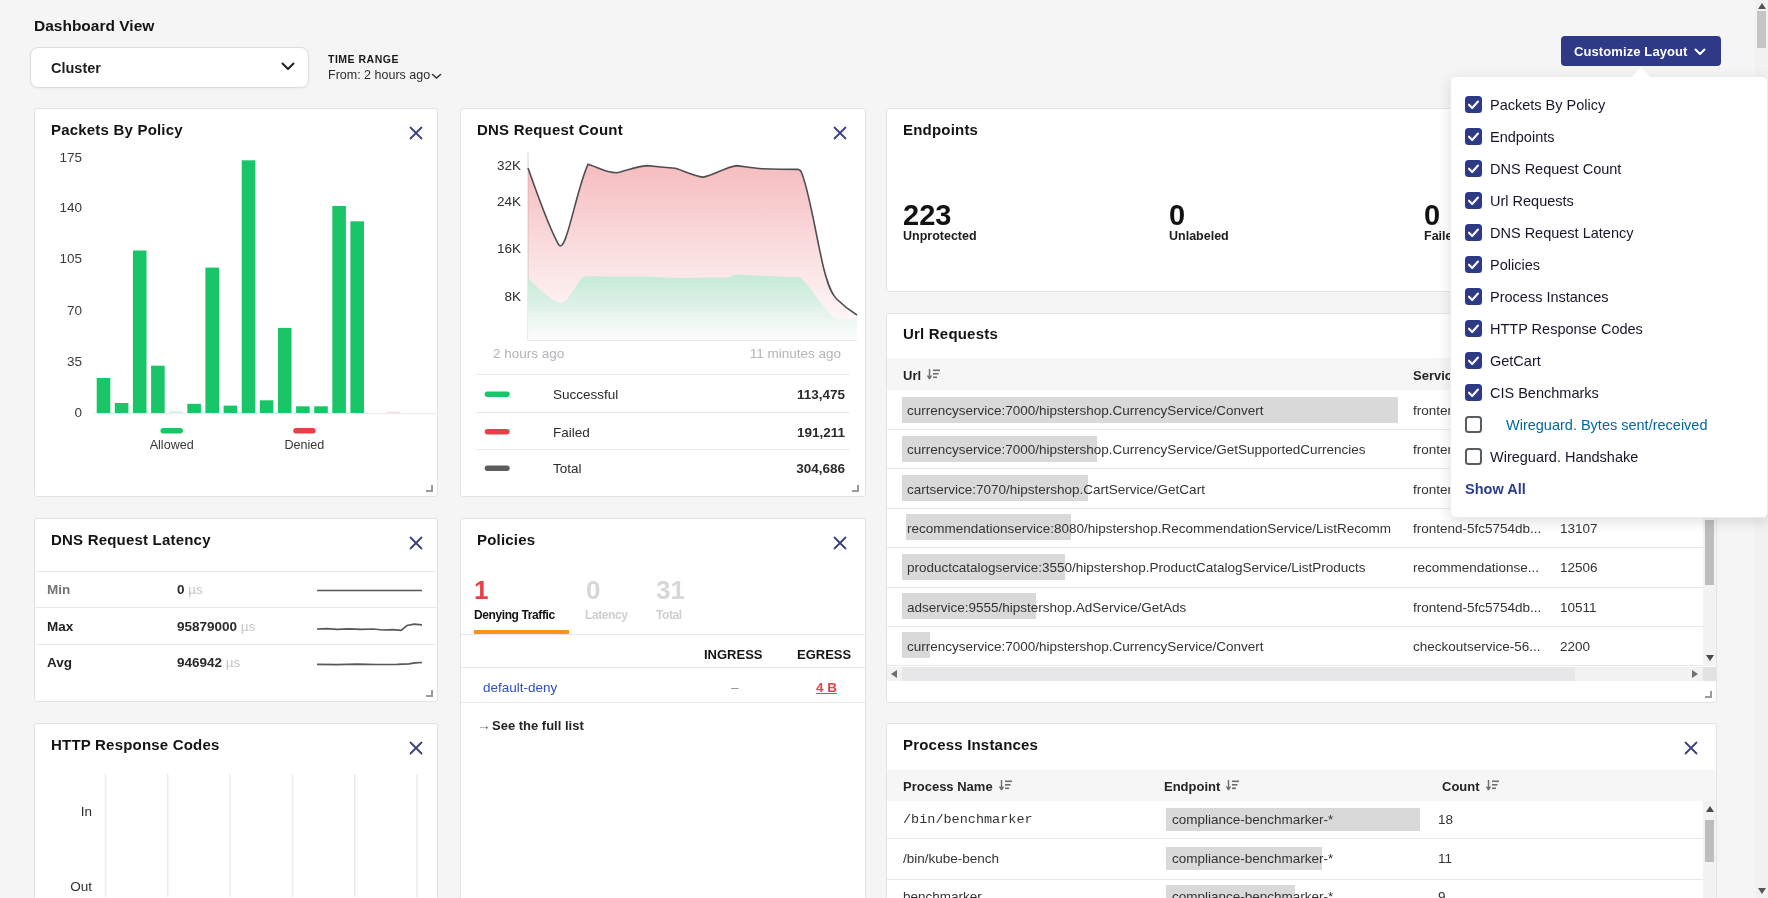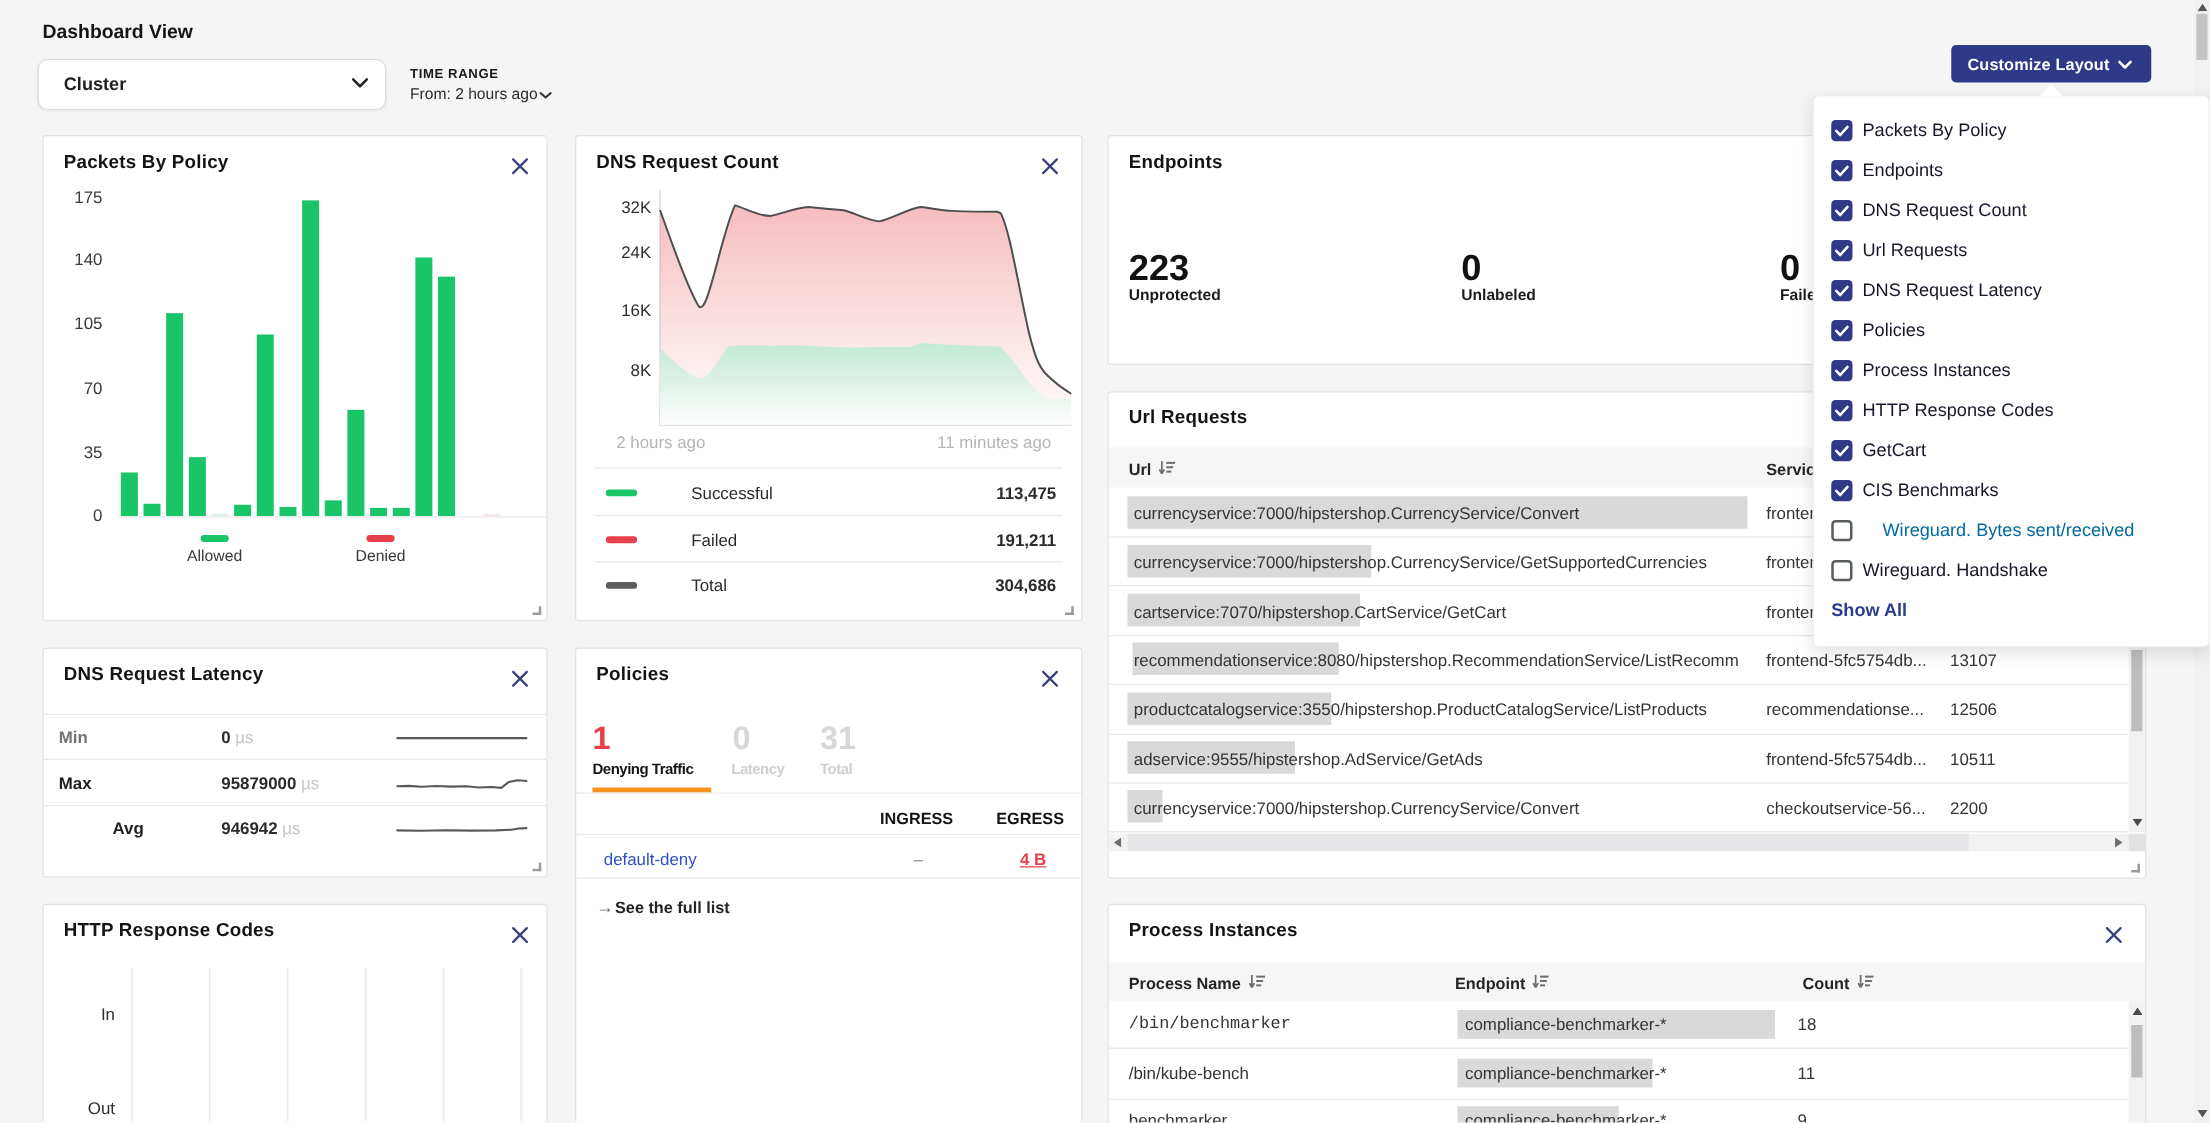--- a/index.html
+++ b/index.html
@@ -236,21 +236,21 @@
 <div style="position:absolute;left:47px;top:582px;font-size:13.5px;font-weight:bold;color:#737373;">Min</div>
 <div style="position:absolute;left:177px;top:582px;font-size:13.5px;font-weight:bold;color:#2b2b2b;">0 <span style="color:#c5c5c8;font-weight:normal;">µs</span></div>
 <svg style="position:absolute;left:317px;top:580px;" width="105" height="20" viewBox="0 0 105 20">
     <path d="M0 10.5 L105 10.5" fill="none" stroke="#58585a" stroke-width="1.7"></path>
   </svg>
 <div style="position:absolute;left:47px;top:619px;font-size:13.5px;font-weight:bold;color:#1f1f1f;">Max</div>
 <div style="position:absolute;left:177px;top:619px;font-size:13.5px;font-weight:bold;color:#2b2b2b;">95879000 <span style="color:#c5c5c8;font-weight:normal;">µs</span></div>
 <svg style="position:absolute;left:317px;top:617px;" width="105" height="20" viewBox="0 0 105 20">
     <path d="M0 12 L10 11.7 L20 12.4 L32 11.8 L44 12.3 L56 12 L66 13 L76 12.6 L84 13.3 L90 8.5 L97 7.2 L105 7.8" fill="none" stroke="#58585a" stroke-width="1.7"></path>
   </svg>
-<div style="position:absolute;left:47px;top:655px;font-size:13.5px;font-weight:bold;color:#1f1f1f;margin-left:43px;">Avg</div>
+<div style="position:absolute;left:47px;top:655px;font-size:13.5px;font-weight:bold;color:#1f1f1f;">Avg</div>
 <div style="position:absolute;left:177px;top:655px;font-size:13.5px;font-weight:bold;color:#2b2b2b;">946942 <span style="color:#c5c5c8;font-weight:normal;">µs</span></div>
 <svg style="position:absolute;left:317px;top:653px;" width="105" height="20" viewBox="0 0 105 20">
     <path d="M0 11.3 L20 11.6 L40 11.2 L60 11.5 L80 11.3 L92 10.8 L98 9.8 L105 9.5" fill="none" stroke="#58585a" stroke-width="1.7"></path>
   </svg>
 <div class="rsz" style="left:426px;top:690px;"></div>
 
 <div class="card" style="left:460px;top:518px;width:406px;height:402px;"></div>
 <div class="ctitle" style="left:477px;top:531px;">Policies</div>
 <div class="xicon" style="left:833px;top:536px;">
     <svg width="14" height="14" viewBox="0 0 14 14">

